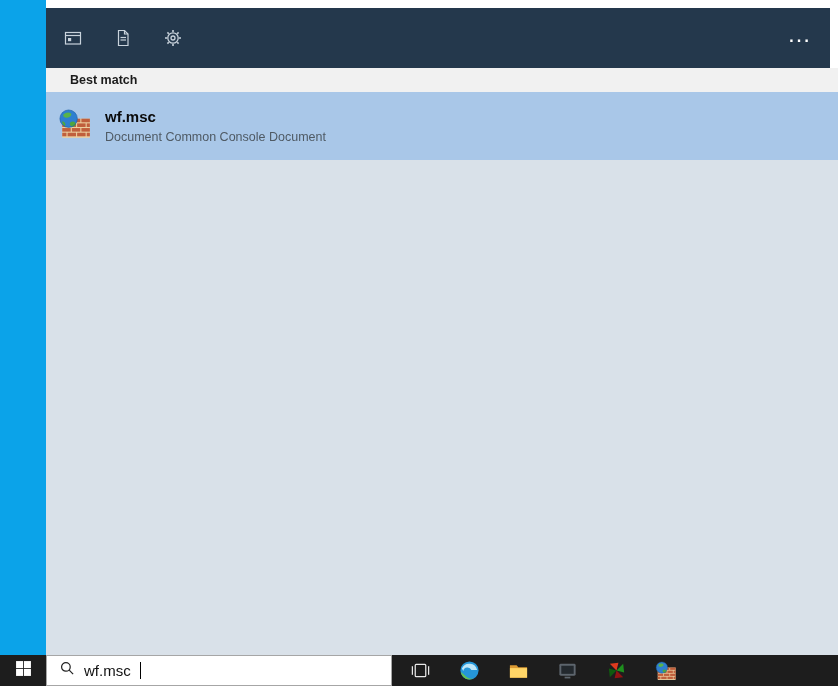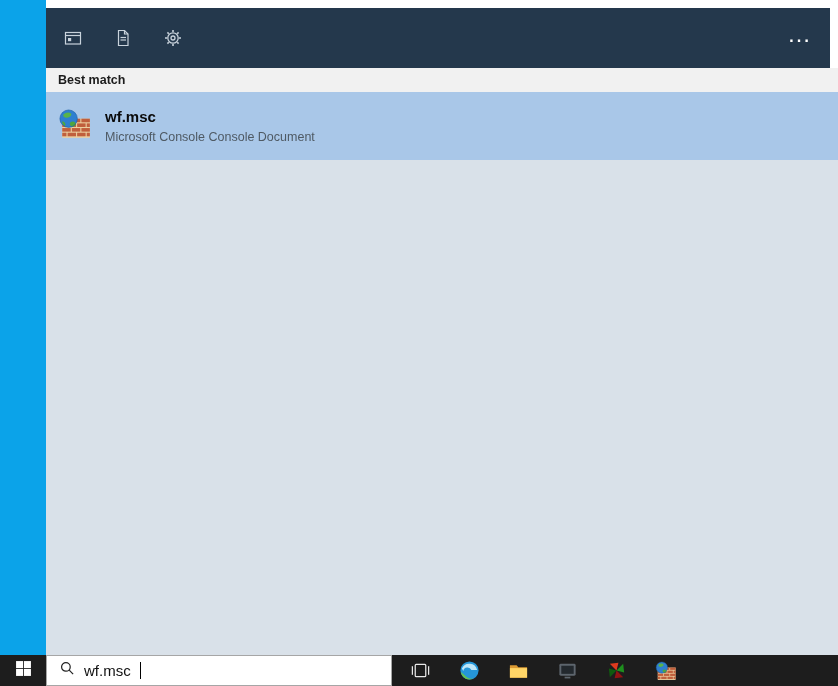--- a/index.html
+++ b/index.html
@@ -14,21 +14,21 @@
     background:#ffffff;display:flex;flex-direction:column;
   }
   .panel-header{
     margin:8px 8px 0 0;height:60px;background:#24384c;
     display:flex;align-items:center;padding:0 18px 0 16px;color:#c9d3dc;
     flex:0 0 auto;
   }
   .header-icons{display:flex;gap:28px;align-items:center;}
   .icon-btn{width:22px;height:22px;display:flex;align-items:center;justify-content:center;color:#c9d3dc;cursor:pointer;}
   .more-btn{margin-left:auto;color:#ffffff;font-size:24px;line-height:8px;letter-spacing:1px;cursor:pointer;padding-bottom:8px;}
-  .section-bar{height:24px;background:#f1f1f1;display:flex;align-items:center;padding-left:12px;flex:0 0 auto;}
+  .section-bar{height:24px;background:#f1f1f1;display:flex;align-items:center;padding-left:24px;flex:0 0 auto;}
   .section-label{font-size:12.5px;font-weight:bold;color:#1c1c1c;}
   .result-row{
     height:68px;background:#a9c7e8;display:flex;align-items:center;
     padding-left:12px;gap:13px;cursor:pointer;flex:0 0 auto;
   }
   .result-text{display:flex;flex-direction:column;}
   .result-title{font-size:15px;font-weight:600;color:#0a0a0a;margin-bottom:5px;}
   .result-subtitle{font-size:12.5px;color:#4f5a64;}
   .results-body{flex:1 1 auto;background:#d9e1e9;}
   
@@ -115,21 +115,21 @@
         </g>
         <circle cx="10" cy="11" r="8.2" fill="#2e7fd0"></circle>
         <path d="M5 7 q3 -2.5 6 -1.5 q2.5 1 1 3 q-2 2 -4.5 1.5 q-3 -0.5 -2.5 -3z" fill="#59b34a"></path>
         <path d="M12 14 q3 -1 4.5 1 q1 1.8 -1 3 q-2.5 1.2 -4 -0.5 q-1.3 -2 0.5 -3.5z" fill="#4ea63f"></path>
         <path d="M4.5 13.5 q2 0.5 2.5 2.5 q0.3 1.5 -1 2 q-1.8 -1.5 -2.2 -3.8z" fill="#4ea63f"></path>
         <circle cx="10" cy="11" r="8.2" fill="none" stroke="#1b5fa8" stroke-width="0.6"></circle>
       </svg>
     </span>
     <div class="result-text">
       <span class="result-title">wf.msc</span>
-      <span class="result-subtitle">Microsoft Console Console Document</span>
+      <span class="result-subtitle">Document Common Console Document</span>
     </div>
   </div>
 
   <div class="results-body"></div>
 </div>
 
 <div class="taskbar">
 
   <div class="start-btn">
     <span>

